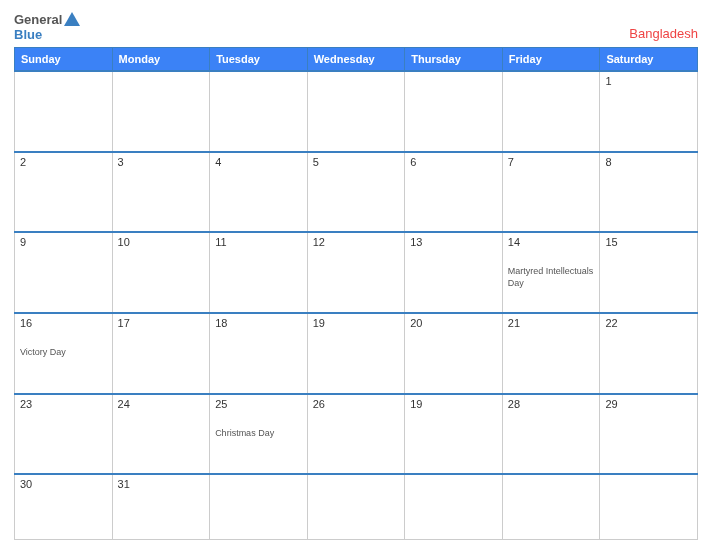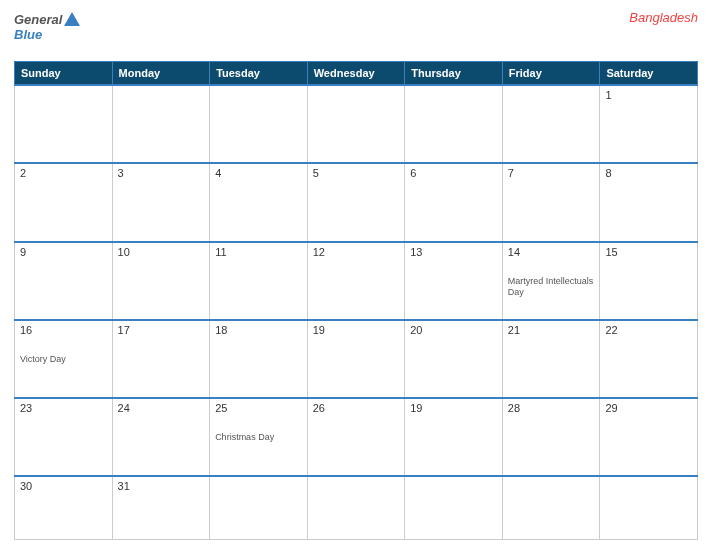--- a/index.html
+++ b/index.html
@@ -14,24 +14,23 @@
       width: 712px;
       height: 550px;
       background: #fff;
       display: flex;
       flex-direction: column;
       padding: 10px 14px 10px 14px;
     }
     
     .header {
       display: flex;
-      align-items: flex-start;
+      align-items: flex-end;
       justify-content: space-between;
-      margin-bottom: 20px;
-      font-style: italic;
+      margin-bottom: 6px;
     }
     .logo {
       display: flex;
       align-items: center;
       gap: 0px;
     }
     .logo-text-general {
       font-size: 13px;
       font-weight: bold;
       color: #555;
@@ -70,21 +69,21 @@
       text-align: right;
       min-width: 80px;
     }
     
     .calendar-table {
       width: 100%;
       border-collapse: collapse;
       flex: 1;
     }
     .calendar-table thead tr th {
-      background: #0c4a6e;
+      background: #3b82f6;
       color: #fff;
       font-size: 11px;
       font-weight: bold;
       text-align: left;
       padding: 5px 6px;
       border: 1px solid #3a7fc1;
     }
     .calendar-table tbody tr td {
       border: 1px solid #ccc;
       border-top: 2px solid #3a7fc1;

